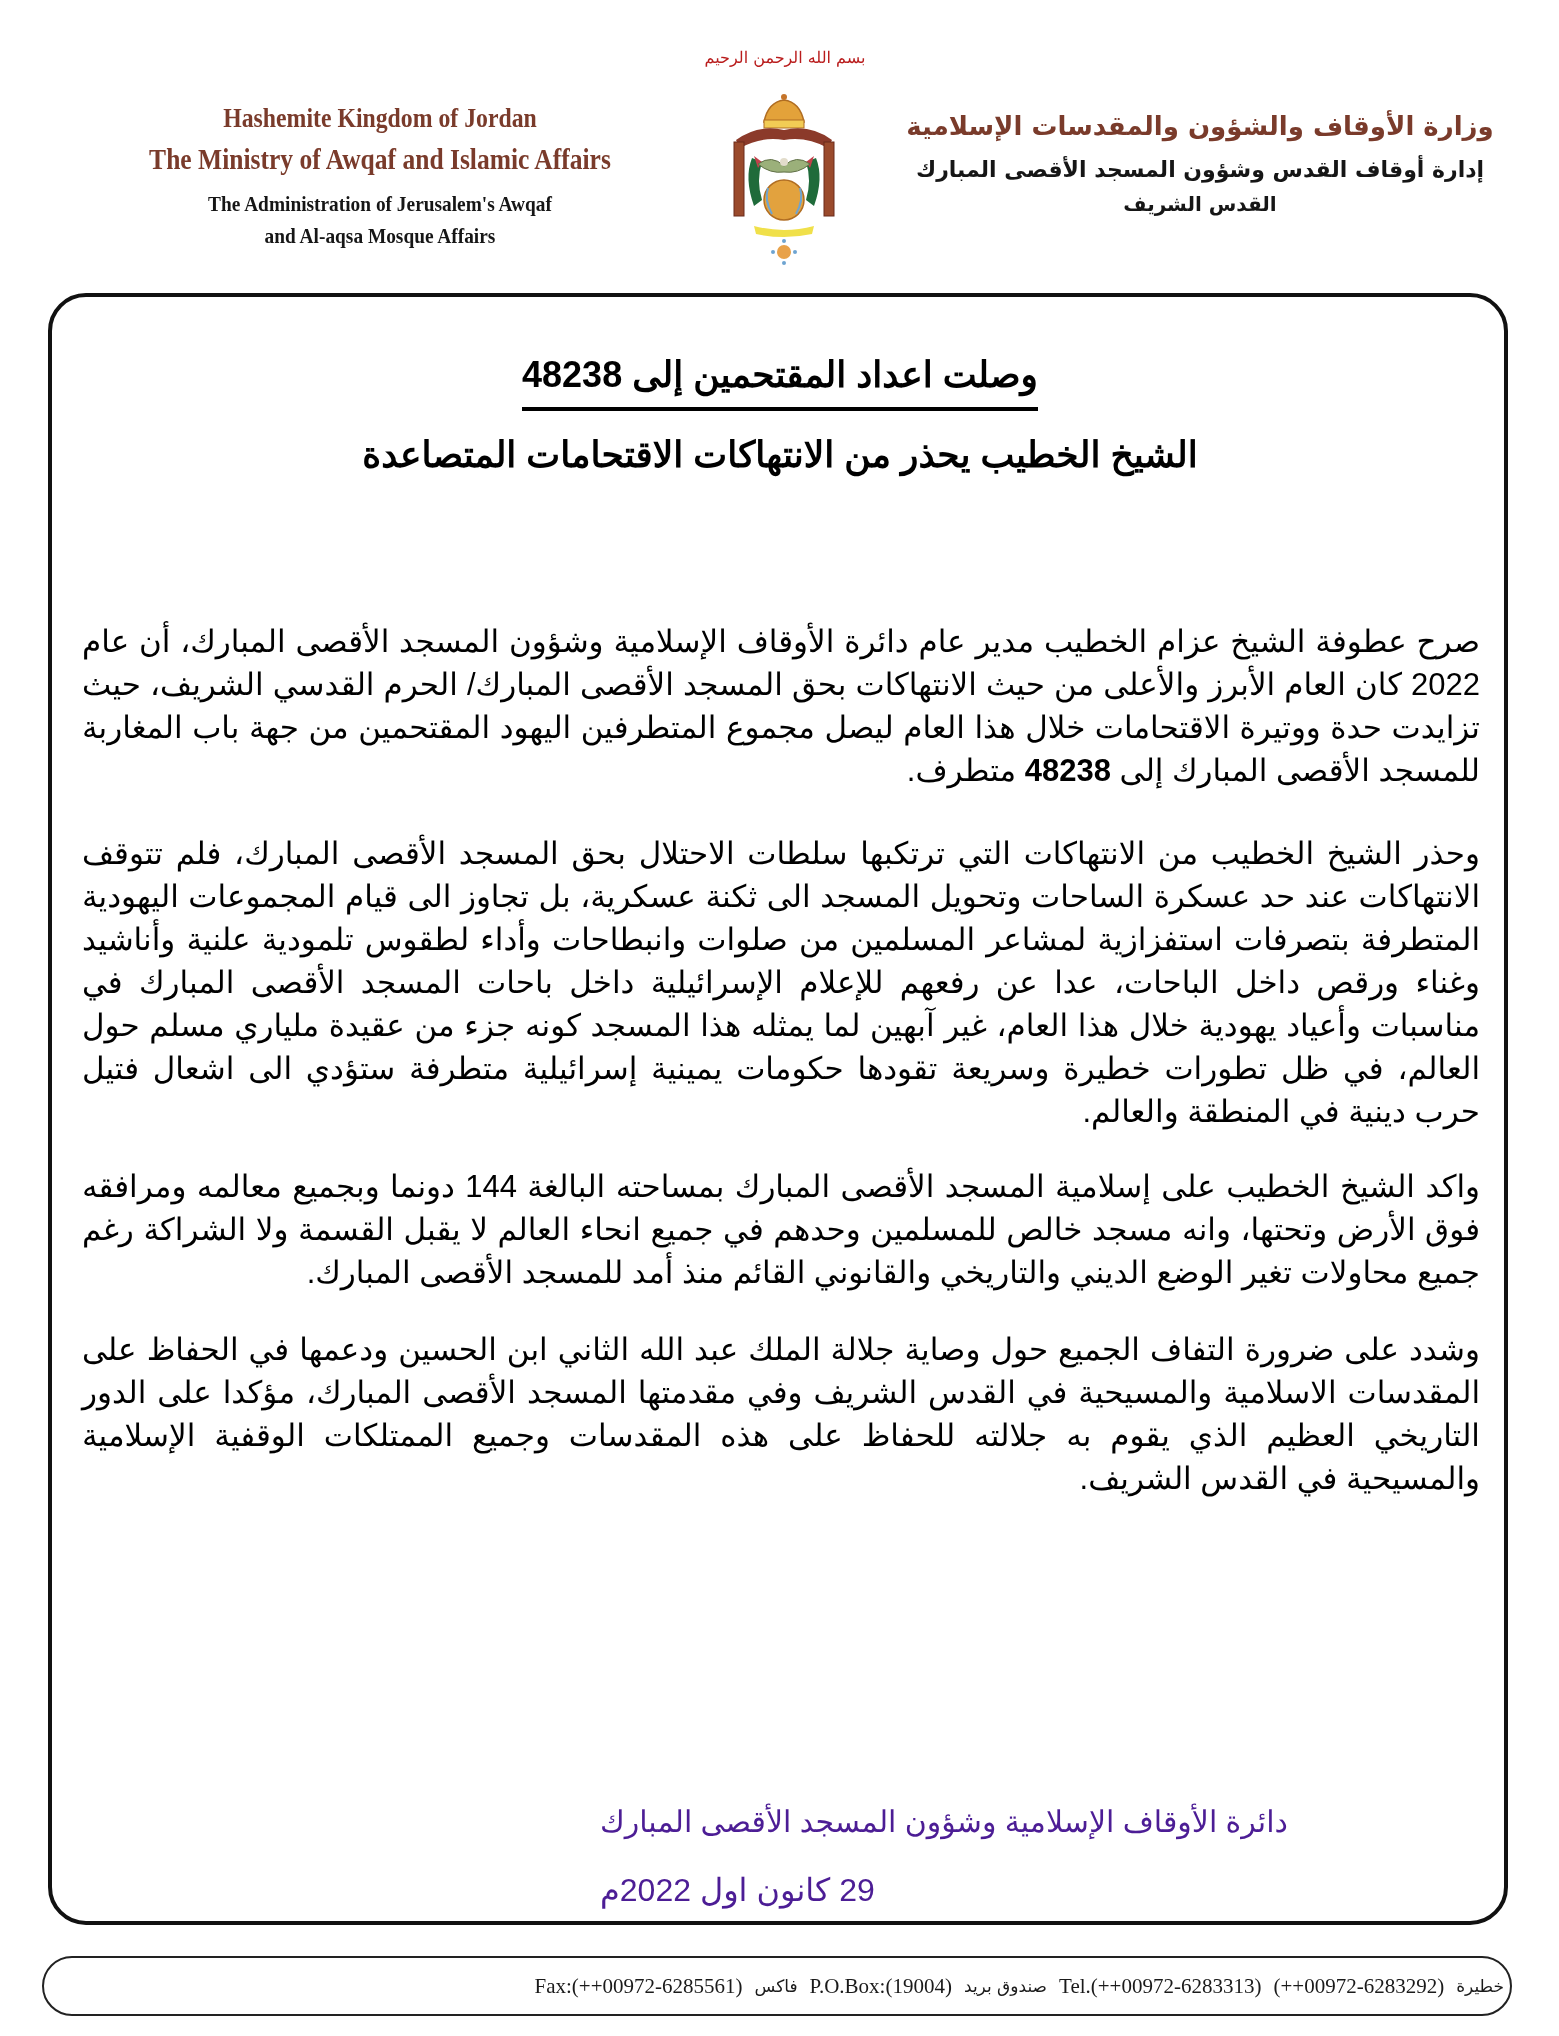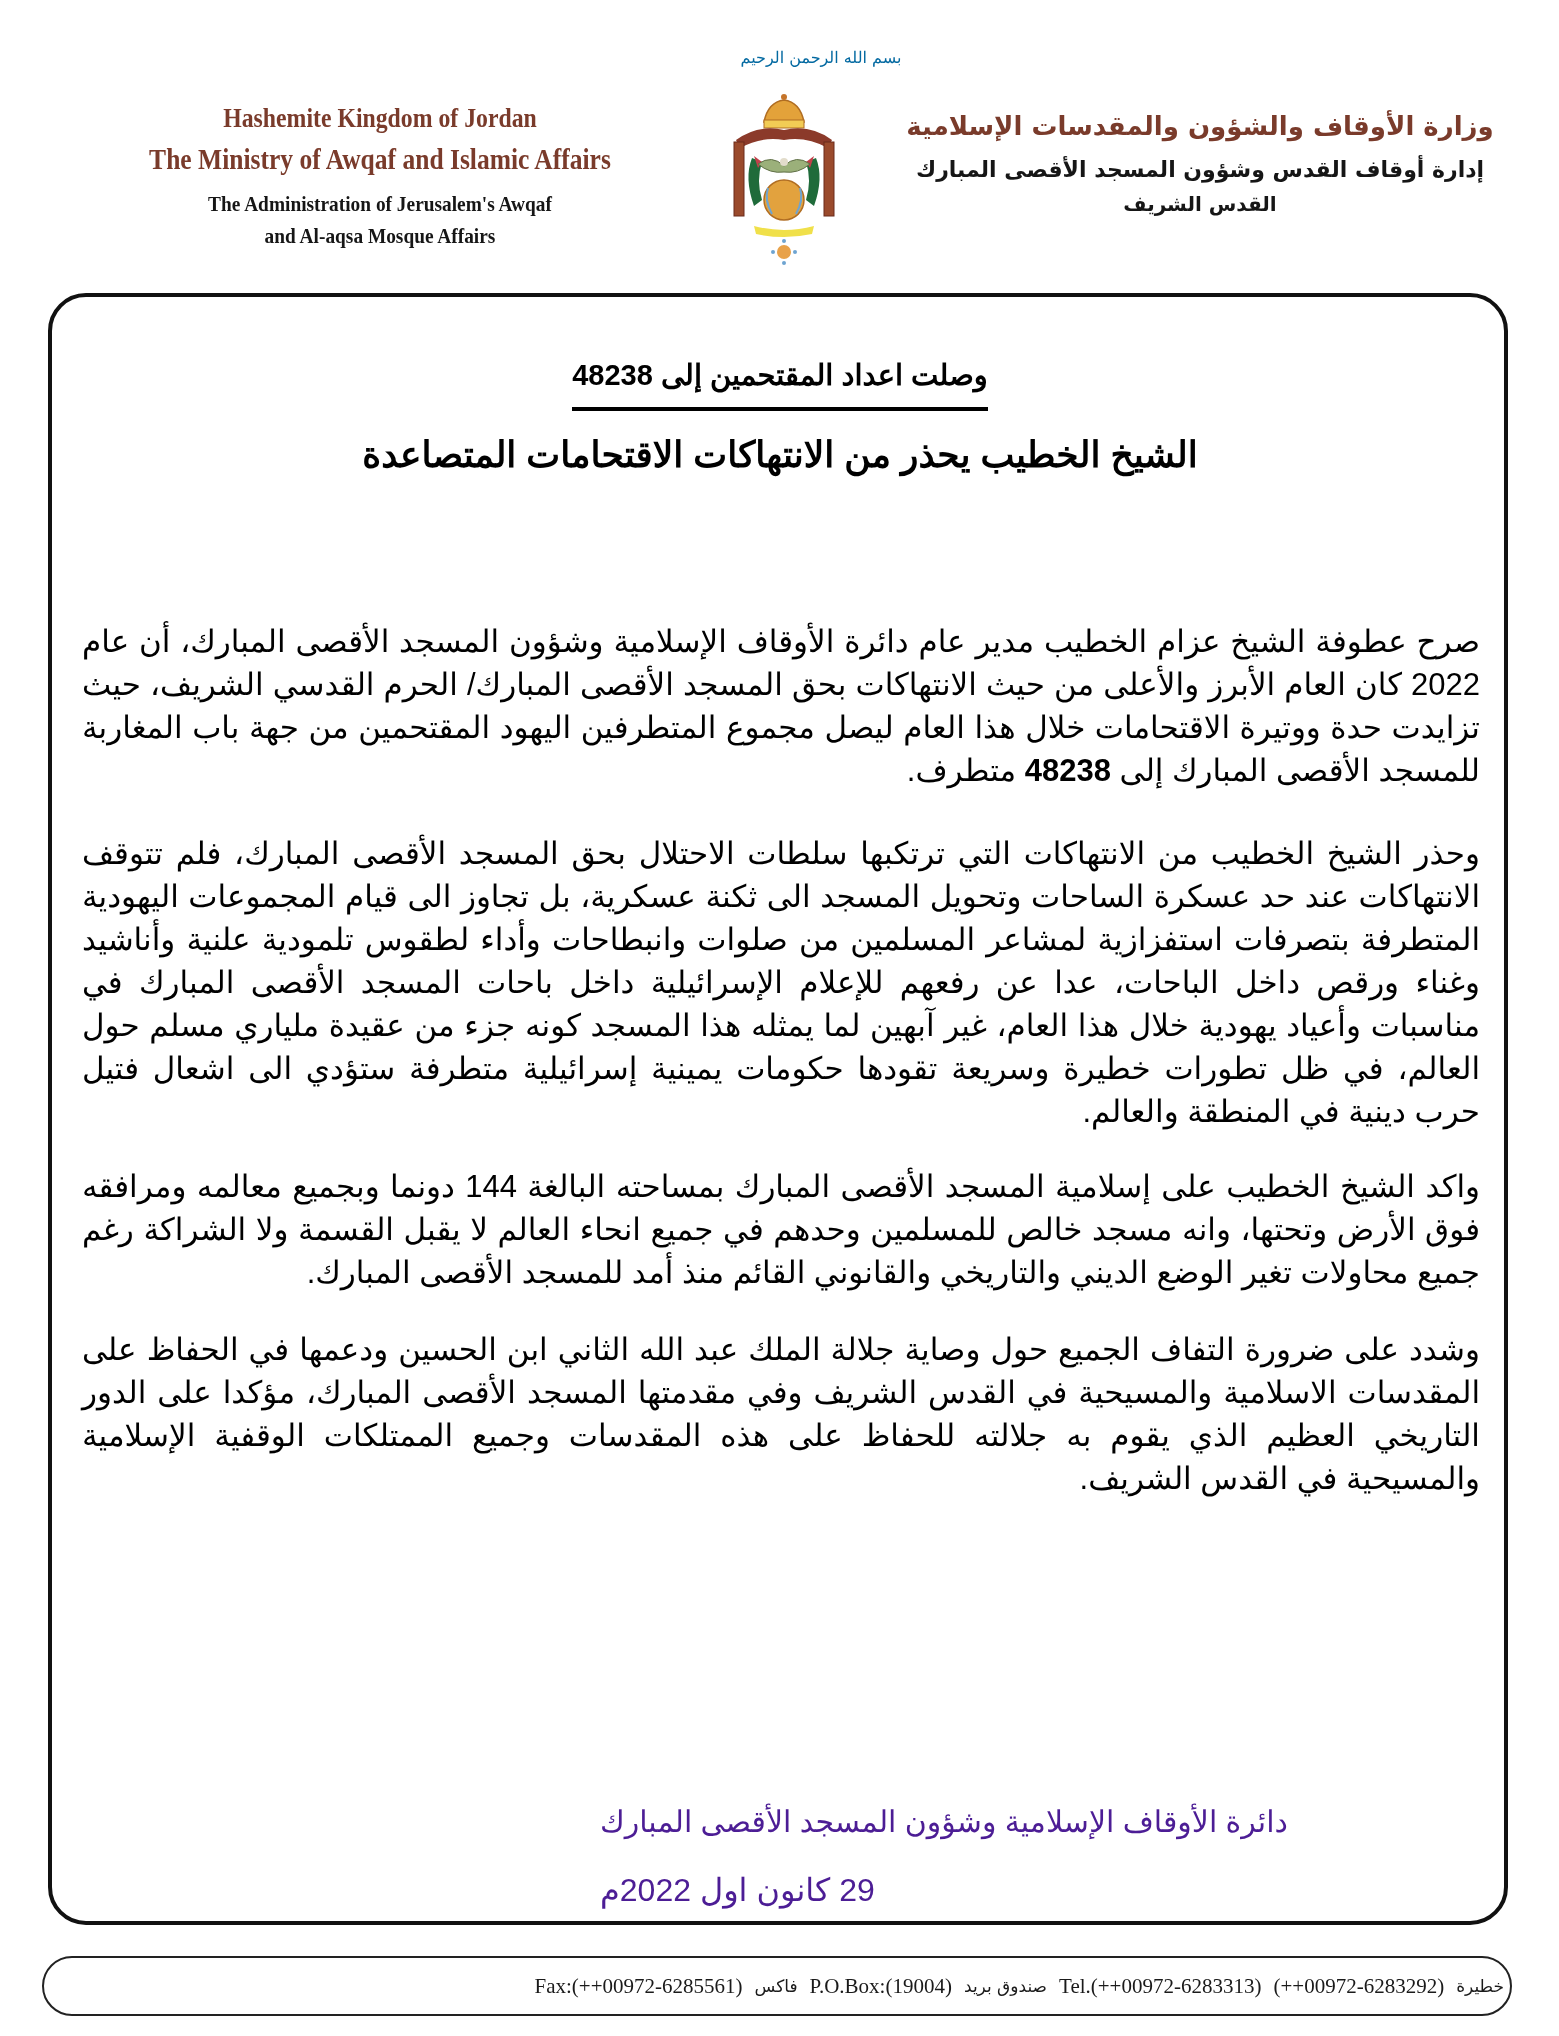--- a/index.html
+++ b/index.html
@@ -40,28 +40,28 @@
       font-family: "DejaVu Sans", sans-serif;
       font-weight: bold;
     }
     .lh-ar .l1 { color: #7a3b2b; font-size: 24px; line-height: 40px; }
     .lh-ar .l2 { color: #7a3b2b; font-size: 26px; line-height: 44px; }
     .lh-ar .l3 { color: #161616; font-size: 22px; line-height: 36px; margin-top: 4px; }
     .lh-ar .l4 { color: #161616; font-size: 20px; line-height: 32px; }
 
     .basmala {
       position: absolute;
-      left: 726px;
+      left: 690px;
       top: 48px;
       width: 190px;
       text-align: center;
       direction: rtl;
       font-family: "DejaVu Serif", serif;
       font-size: 16px;
-      color: #0369a1;
+      color: #b91c1c;
     }
     .emblem {
       position: absolute;
       left: 728px;
       top: 88px;
       width: 112px;
       height: 180px;
     }
 
     
@@ -80,21 +80,21 @@
       left: 100px;
       top: 345px;
       width: 1360px;
       text-align: center;
       direction: rtl;
       font-family: "Liberation Sans", sans-serif;
       font-weight: bold;
       color: #000;
     }
     .title-block .t1 {
-      font-size: 29px;
+      font-size: 36px;
       line-height: 60px;
       display: inline-block;
       border-bottom: 4px solid #000;
       padding-bottom: 2px;
     }
     .title-block .t2 { font-size: 36px; line-height: 88px; margin-top: 0px; }
     .title-block .t3 { font-size: 36px; line-height: 60px; }
 
     .body-text {
       position: absolute;

